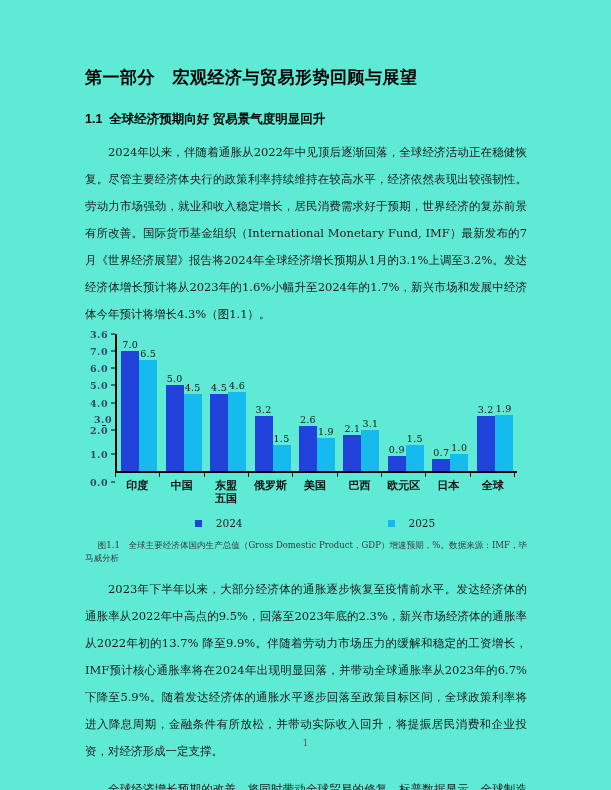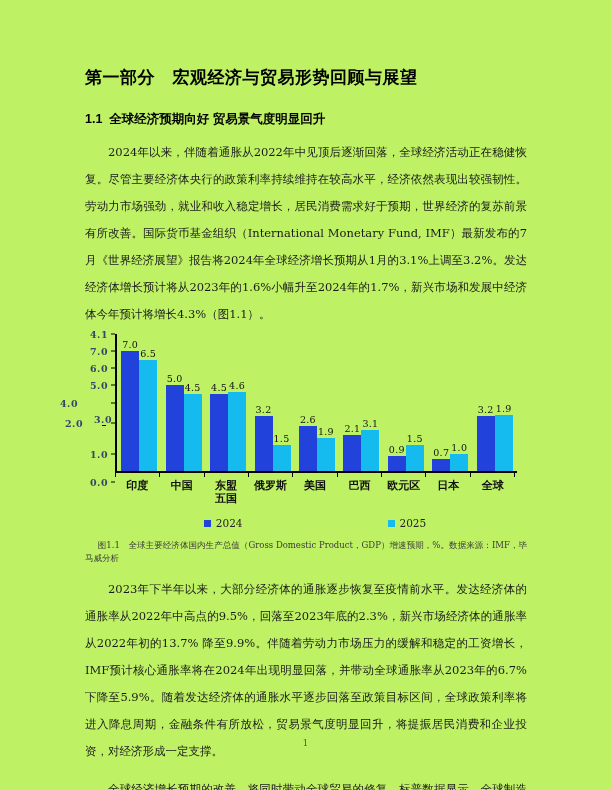--- a/index.html
+++ b/index.html
@@ -1,18 +1,18 @@
 <!DOCTYPE html>
 <html><head>
 <meta charset="utf-8">
 <style>
   html,body{margin:0;padding:0;background:#ffffff;}
   body{width:611px;height:790px;overflow:hidden;font-family:"DejaVu Serif",serif;}
   .page{position:relative;width:611px;height:790px;box-sizing:border-box;
-        padding:66px 84px 0 85px;background:#bef264;}
+        padding:66px 84px 0 85px;background:#5eead4;}
   .part-title{font-family:"Liberation Sans","DejaVu Sans",sans-serif;
         font-weight:700;font-size:17px;color:#000;margin:0;white-space:pre-wrap;letter-spacing:.5px;}
   .section-heading{font-family:"Liberation Sans","DejaVu Sans",sans-serif;
         font-weight:700;font-size:12.5px;color:#000;margin:22px 0 0 0;white-space:pre-wrap;}
   .para{font-size:11.5px;line-height:27px;color:#1a1a1a;text-align:justify;
         text-indent:2em;margin:11px 0 0 0;}
   
   .chart{margin:6px 0 0 0;width:440px;}
   .chart-area{display:flex;}
   .y-axis{position:relative;width:30px;height:139px;flex:none;}
@@ -24,21 +24,21 @@
   .bar-group{flex:1;display:flex;justify-content:center;align-items:flex-end;}
   .bar-wrap{display:flex;flex-direction:column;align-items:center;}
   .bar-value{font-size:9.5px;color:#111;margin-bottom:1px;white-space:nowrap;letter-spacing:.3px;}
   .bar{width:18px;}
   .x-ticks{display:flex;margin-left:30px;width:400px;height:4px;border-left:1px solid #000;box-sizing:border-box;}
   .x-tick-cell{flex:1;border-right:1px solid #000;}
   .x-labels{display:flex;margin-left:30px;width:400px;margin-top:2px;}
   .x-label{flex:1;text-align:center;font-size:11px;font-weight:700;color:#111;
         white-space:pre-line;line-height:13px;}
   .legend{display:flex;justify-content:center;column-gap:145px;margin:12px 0 0 30px;width:400px;}
-  .legend-item{display:flex;align-items:center;gap:5px;font-size:10.5px;color:#222;}
+  .legend-item{display:flex;align-items:center;gap:14px;font-size:10.5px;color:#222;}
   .legend-swatch{width:7px;height:7px;display:inline-block;}
   
   .figure-caption{font-size:8.5px;line-height:13px;color:#3a3a3a;text-align:justify;
         text-indent:1.5em;margin:10px 0 0 0;}
   .page-number{position:absolute;left:0;right:0;bottom:42px;text-align:center;
         font-size:8.5px;color:#555;}
 </style>
 </head>
 <body>
 
@@ -47,44 +47,44 @@
   <h1 class="part-title">第一部分　宏观经济与贸易形势回顾与展望</h1>
 
   <h2 class="section-heading">1.1  全球经济预期向好 贸易景气度明显回升</h2>
 
   <p class="para">2024年以来，伴随着通胀从2022年中见顶后逐渐回落，全球经济活动正在稳健恢复。尽管主要经济体央行的政策利率持续维持在较高水平，经济依然表现出较强韧性。劳动力市场强劲，就业和收入稳定增长，居民消费需求好于预期，世界经济的复苏前景有所改善。国际货币基金组织（International Monetary Fund, IMF）最新发布的7月《世界经济展望》报告将2024年全球经济增长预期从1月的3.1%上调至3.2%。发达经济体增长预计将从2023年的1.6%小幅升至2024年的1.7%，新兴市场和发展中经济体今年预计将增长4.3%（图1.1）。</p>
 
   <div class="chart">
     <div class="chart-area">
       <div class="y-axis">
           <div class="ytick" style="top: 0px;">
-            <span class="ytick-label">4.1</span>
+            <span class="ytick-label">3.6</span>
             <span class="ytick-mark"></span>
           </div>
           <div class="ytick" style="top: 17.125px;">
             <span class="ytick-label">7.0</span>
             <span class="ytick-mark"></span>
           </div>
           <div class="ytick" style="top: 34.25px;">
             <span class="ytick-label">6.0</span>
             <span class="ytick-mark"></span>
           </div>
           <div class="ytick" style="top: 51.375px;">
             <span class="ytick-label">5.0</span>
             <span class="ytick-mark"></span>
           </div>
-          <div class="ytick" style="top: 68.5px; gap: 30px;">
+          <div class="ytick" style="top: 68.5px;">
             <span class="ytick-label">4.0</span>
             <span class="ytick-mark"></span>
           </div>
           <div class="ytick" style="top: 85.625px; flex-direction: column;">
             <span class="ytick-label">3.0</span>
             <span class="ytick-mark"></span>
           </div>
-          <div class="ytick" style="top: 89px; gap: 25px;">
+          <div class="ytick" style="top: 96px;">
             <span class="ytick-label">2.0</span>
             <span class="ytick-mark"></span>
           </div>
           <div class="ytick" style="top: 119.875px;">
             <span class="ytick-label">1.0</span>
             <span class="ytick-mark"></span>
           </div>
           <div class="ytick" style="top: 148px;">
             <span class="ytick-label">0.0</span>
             <span class="ytick-mark"></span>
@@ -213,19 +213,19 @@
         </div>
         <div class="legend-item">
           <span class="legend-swatch" style="background: rgb(21, 187, 239);"></span>
           <span>2025</span>
         </div>
       </div>
   </div>
 
   <p class="figure-caption">图1.1　全球主要经济体国内生产总值（Gross Domestic Product，GDP）增速预期，%。数据来源：IMF，毕马威分析</p>
 
-  <p class="para">2023年下半年以来，大部分经济体的通胀逐步恢复至疫情前水平。发达经济体的通胀率从2022年中高点的9.5%，回落至2023年底的2.3%，新兴市场经济体的通胀率从2022年初的13.7% 降至9.9%。伴随着劳动力市场压力的缓解和稳定的工资增长，IMF预计核心通胀率将在2024年出现明显回落，并带动全球通胀率从2023年的6.7%下降至5.9%。随着发达经济体的通胀水平逐步回落至政策目标区间，全球政策利率将进入降息周期，金融条件有所放松，贸易景气度明显回升，将提振居民消费和企业投资，对经济形成一定支撑。</p>
+  <p class="para">2023年下半年以来，大部分经济体的通胀逐步恢复至疫情前水平。发达经济体的通胀率从2022年中高点的9.5%，回落至2023年底的2.3%，新兴市场经济体的通胀率从2022年初的13.7% 降至9.9%。伴随着劳动力市场压力的缓解和稳定的工资增长，IMF预计核心通胀率将在2024年出现明显回落，并带动全球通胀率从2023年的6.7%下降至5.9%。随着发达经济体的通胀水平逐步回落至政策目标区间，全球政策利率将进入降息周期，金融条件有所放松，并带动实际收入回升，将提振居民消费和企业投资，对经济形成一定支撑。</p>
 
   <p class="para">全球经济增长预期的改善，将同时带动全球贸易的修复。标普数据显示，全球制造业PMI连续5个月保持在扩张区间，发达经济体制造业开启补库存周期，新订单指数显著回升，带动全球贸易景气度明显回暖（图1.2）。2024年3月，国际货物贸易晴雨表指数录得100.6，高于去年同期9.4个点。根据WTO的预测，2024年全球贸</p>
 
   <div class="page-number">1</div>
 
 </div>
 
 </body></html>

